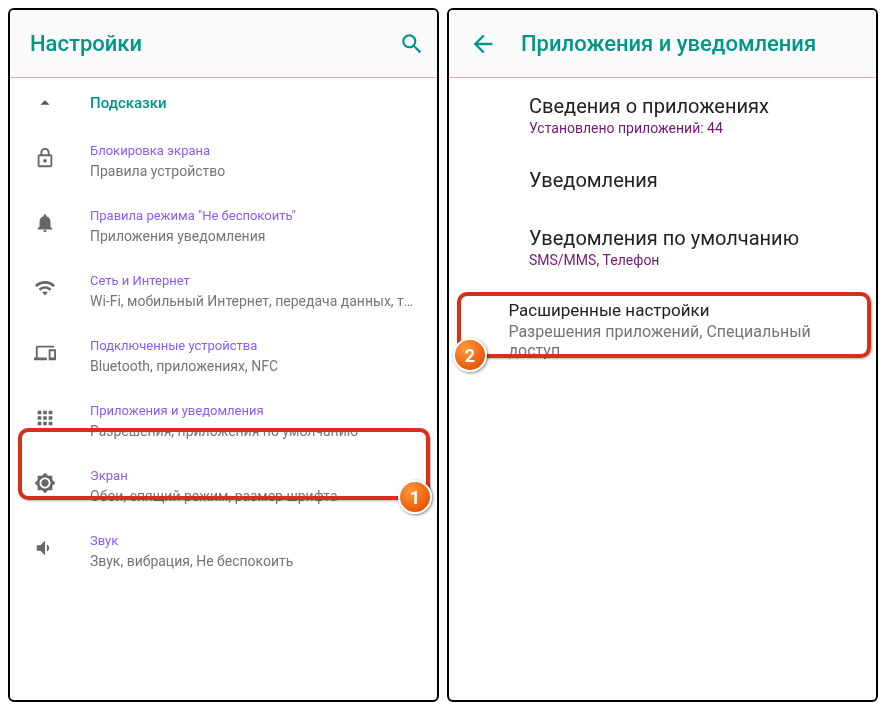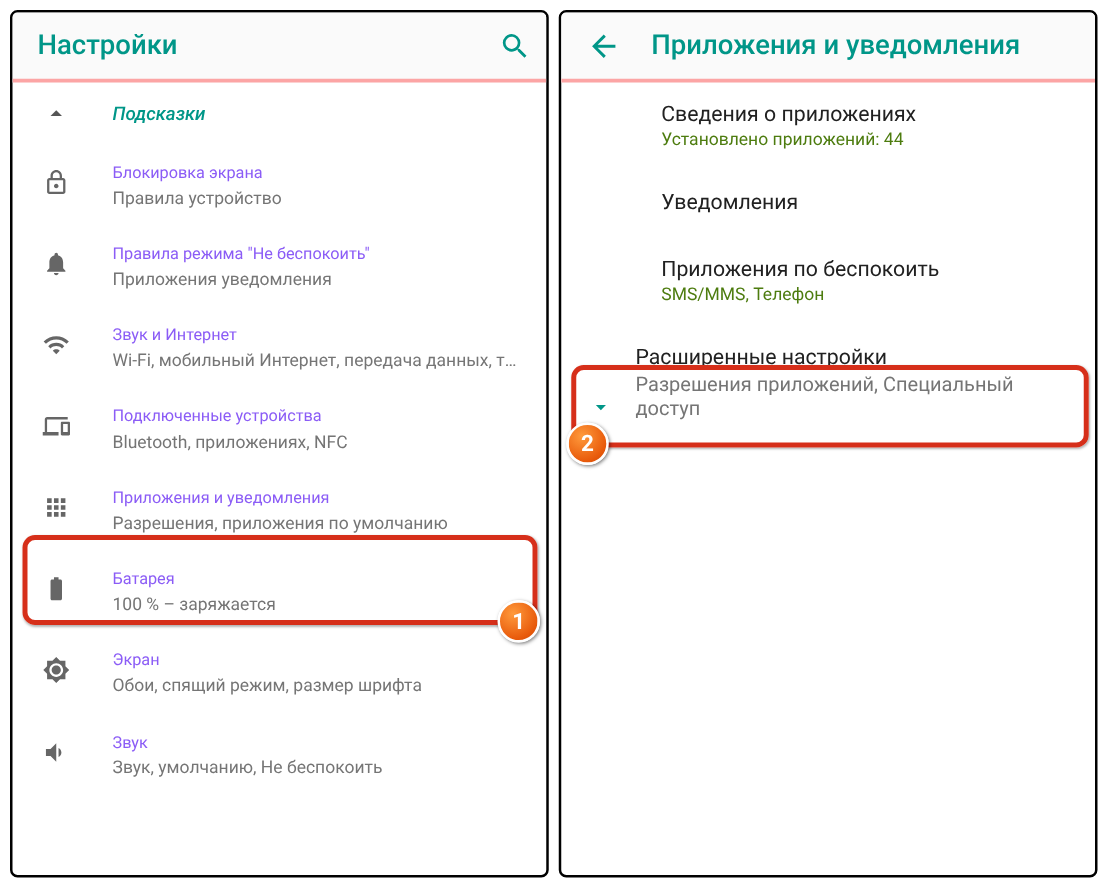--- a/index.html
+++ b/index.html
@@ -19,23 +19,23 @@
     .screen {
       flex: 1;
       height: 694px;
       border: 2px solid #000;
       border-radius: 6px;
       background: #fff;
       overflow: hidden;
       position: relative;
     }
     .appbar {
-      height: 56px;
+      height: 68px;
       background: #fafafa;
-      border-bottom: 3px solid #fca5a5;
+      border-bottom: 1px solid #fca5a5;
       display: flex;
       align-items: center;
       padding: 0 12px 0 20px;
     }
     .appbar .back-icon {
       width: 28px;
       height: 28px;
       margin-right: 24px;
       color: #009688;
       cursor: pointer;
@@ -50,21 +50,20 @@
       width: 26px;
       height: 26px;
       color: #009688;
       cursor: pointer;
     }
     .section-header {
       display: flex;
       align-items: center;
       padding: 14px 20px 14px 24px;
       border-bottom: 1px solid transparent;
-      font-style: italic;
     }
     .section-header .chev {
       width: 22px;
       height: 22px;
       color: #555;
       margin-right: 34px;
     }
     .section-header-label {
       font-size: 15px;
       font-weight: 500;
@@ -112,27 +111,27 @@
       cursor: pointer;
     }
     .row-simple .spacer {
       width: 56px;
       min-width: 56px;
     }
     .row-simple .texts {
       flex: 1;
     }
     .row-simple .title {
-      font-size: 17px;
+      font-size: 20px;
       color: #212121;
       margin-bottom: 2px;
     }
     .row-simple .subtitle {
       font-size: 14px;
-      color: #4d7c0f;
+      color: #701a75;
     }
     .expand-row {
       display: flex;
       align-items: flex-end;
       padding: 16px 20px 16px 22px;
       cursor: pointer;
     }
     .expand-row .chev {
       width: 20px;
       height: 20px;
@@ -241,21 +240,21 @@
     </div>
   </div>
 
   <div class="row">
     <span class="icn">
       <svg viewBox="0 0 24 24" fill="currentColor">
           <path d="M1 9l2 2c4.97-4.97 13.03-4.97 18 0l2-2C16.93 2.93 7.08 2.93 1 9zm8 8l3 3 3-3c-1.65-1.66-4.34-1.66-6 0zm-4-4l2 2c2.76-2.76 7.24-2.76 10 0l2-2C15.14 9.14 8.87 9.14 5 13z"></path>
         </svg>
     </span>
     <div class="texts">
-      <div class="title">Звук и Интернет</div>
+      <div class="title">Сеть и Интернет</div>
       <div class="subtitle">Wi-Fi, мобильный Интернет, передача данных, т…</div>
     </div>
   </div>
 
   <div class="row">
     <span class="icn">
       <svg viewBox="0 0 24 24" fill="currentColor">
           <path d="M4 6h18V4H4c-1.1 0-2 .9-2 2v11H0v3h14v-3H4V6zm19 2h-6c-.55 0-1 .45-1 1v10c0 .55.45 1 1 1h6c.55 0 1-.45 1-1V9c0-.55-.45-1-1-1zm-1 9h-4v-7h4v7z"></path>
         </svg>
     </span>
@@ -270,31 +269,20 @@
       <svg viewBox="0 0 24 24" fill="currentColor">
           <path d="M4 8h4V4H4v4zm6 12h4v-4h-4v4zm-6 0h4v-4H4v4zm0-6h4v-4H4v4zm6 0h4v-4h-4v4zm6-10v4h4V4h-4zm-6 4h4V4h-4v4zm6 6h4v-4h-4v4zm0 6h4v-4h-4v4z"></path>
         </svg>
     </span>
     <div class="texts">
       <div class="title">Приложения и уведомления</div>
       <div class="subtitle">Разрешения, приложения по умолчанию</div>
     </div>
   </div>
 
-  <div class="row">
-    <span class="icn">
-      <svg viewBox="0 0 24 24" fill="currentColor">
-          <path d="M15.67 4H14V2h-4v2H8.33C7.6 4 7 4.6 7 5.33v15.33C7 21.4 7.6 22 8.33 22h7.33c.74 0 1.34-.6 1.34-1.33V5.33C17 4.6 16.4 4 15.67 4z"></path>
-        </svg>
-    </span>
-    <div class="texts">
-      <div class="title">Батарея</div>
-      <div class="subtitle">100 % – заряжается</div>
-    </div>
-  </div>
 
   <div class="row">
     <span class="icn">
       <svg viewBox="0 0 24 24" fill="currentColor">
           <path d="M20 8.69V4h-4.69L12 .69 8.69 4H4v4.69L.69 12 4 15.31V20h4.69L12 23.31 15.31 20H20v-4.69L23.31 12 20 8.69zM12 18c-3.31 0-6-2.69-6-6s2.69-6 6-6 6 2.69 6 6-2.69 6-6 6zm0-10c-2.21 0-4 1.79-4 4s1.79 4 4 4 4-1.79 4-4-1.79-4-4-4z"></path>
         </svg>
     </span>
     <div class="texts">
       <div class="title">Экран</div>
       <div class="subtitle">Обои, спящий режим, размер шрифта</div>
@@ -302,21 +290,21 @@
   </div>
 
   <div class="row">
     <span class="icn">
       <svg viewBox="0 0 24 24" fill="currentColor">
           <path d="M3 9v6h4l5 5V4L7 9H3zm13.5 3c0-1.77-1.02-3.29-2.5-4.03v8.05c1.48-.73 2.5-2.25 2.5-4.02z"></path>
         </svg>
     </span>
     <div class="texts">
       <div class="title">Звук</div>
-      <div class="subtitle">Звук, умолчанию, Не беспокоить</div>
+      <div class="subtitle">Звук, вибрация, Не беспокоить</div>
     </div>
   </div>
 
   <div class="highlight-box b1">
     <div class="badge b1">1</div>
   </div>
 </div>
 
 <div class="screen">
   <div class="appbar">
@@ -339,21 +327,21 @@
   <div class="row-simple">
     <div class="spacer"></div>
     <div class="texts">
       <div class="title">Уведомления</div>
     </div>
   </div>
 
   <div class="row-simple">
     <div class="spacer"></div>
     <div class="texts">
-      <div class="title">Приложения по беспокоить</div>
+      <div class="title">Уведомления по умолчанию</div>
       <div class="subtitle">SMS/MMS, Телефон</div>
     </div>
   </div>
 
   <div class="expand-row">
     <span class="chev">
       <svg viewBox="0 0 24 24" fill="currentColor">
           <path d="M7 10l5 5 5-5z"></path>
         </svg>
     </span>

